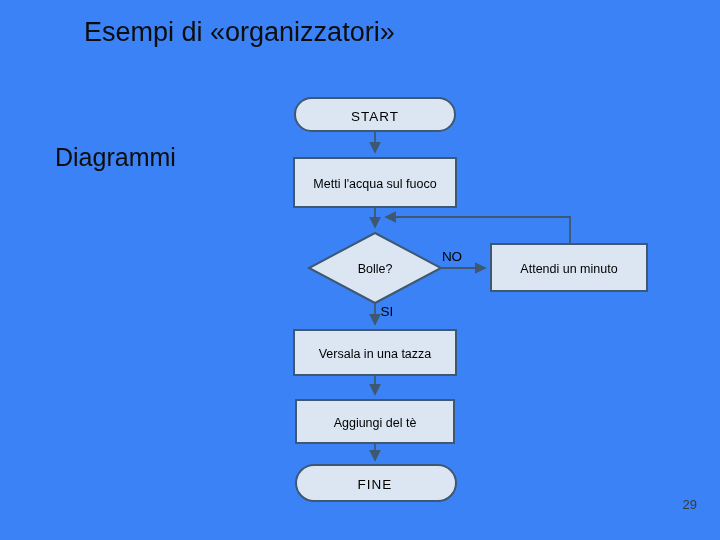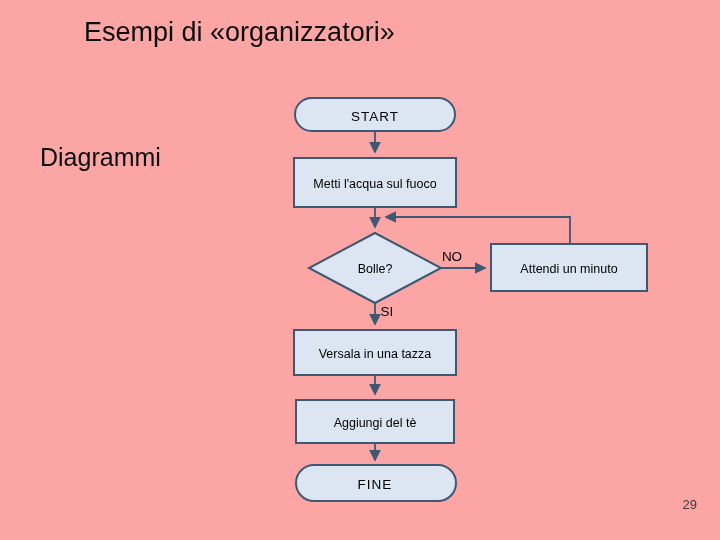--- a/index.html
+++ b/index.html
@@ -1,41 +1,41 @@
 <!DOCTYPE html>
 <html><head>
 <meta charset="utf-8">
 <style>
   html, body { margin: 0; padding: 0; background: #ffffff; }
   .slide {
     position: relative;
     width: 720px;
     height: 540px;
-    background: #fca5a5;
+    background: #3b82f6;
     overflow: hidden;
     font-family: "Liberation Sans", sans-serif;
   }
   .title {
     position: absolute;
     left: 84px;
     top: 16px;
     font-size: 27px;
     line-height: 32px;
     color: #0d0d0d;
     white-space: nowrap;
   }
   .side-label {
     position: absolute;
     left: 40px;
     top: 138px;
     font-size: 25px;
     line-height: 39px;
     color: #0d0d0d;
   }
-  .side-label span { display: block; }
+  .side-label span { display: block; margin-left: 15px; }
   .flowchart-svg {
     position: absolute;
     left: 0;
     top: 0;
   }
   .node { fill: #dbe6f2; stroke: #3e5871; stroke-width: 2; }
   .edge { fill: none; stroke: #3e5871; stroke-width: 1.8; }
   .arrowhead { fill: #3e5871; stroke: none; }
   .node-label {
     font-family: "Liberation Sans", sans-serif;

